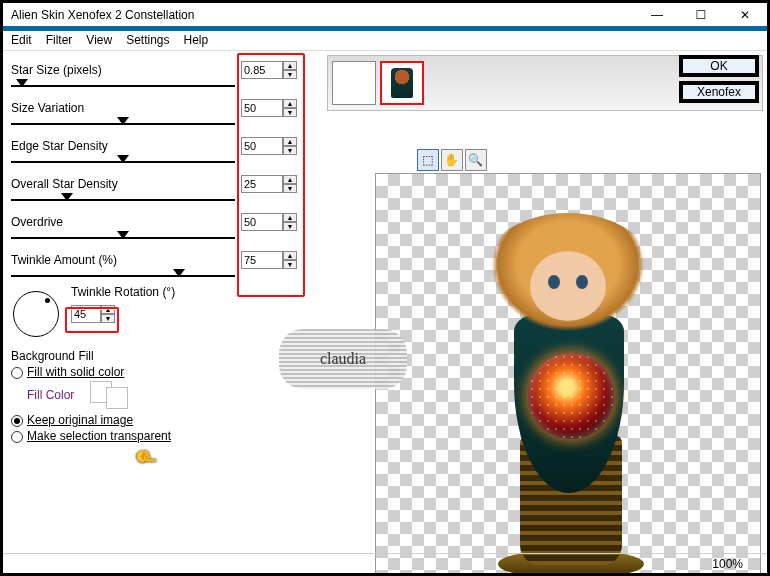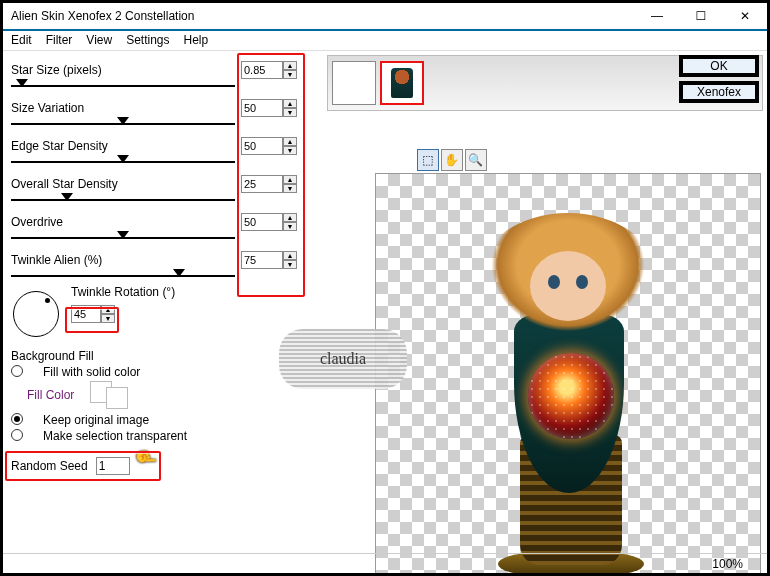--- a/index.html
+++ b/index.html
@@ -1,18 +1,18 @@
 <!DOCTYPE html>
 <html><head>
 <meta charset="utf-8">
 <style>
   * { box-sizing: border-box; font-family: "Segoe UI", Tahoma, sans-serif; font-size: 12px; }
   body { margin: 0; background: #888; }
   .frame { width: 770px; height: 576px; margin: 0; border: 3px solid #000; background: #fff; position: relative; overflow: hidden; }
-  .titlebar { height: 28px; background: #fff; border-bottom: 2px solid #0369a1; display: flex; align-items: center; }
+  .titlebar { height: 28px; background: #fff; border-bottom: 5px solid #0369a1; display: flex; align-items: center; }
   .title { padding-left: 8px; flex: 1; }
   .winbtns { display: flex; height: 100%; }
   .winbtn { width: 44px; height: 100%; display: flex; align-items: center; justify-content: center; background: #fff; }
   .menubar { height: 20px; display: flex; gap: 14px; padding: 2px 8px; border-bottom: 1px solid #ddd; }
   .menu { cursor: default; }
   .body { display: flex; height: calc(100% - 48px - 20px); }
   .left { width: 320px; padding: 4px 6px 4px 8px; position: relative; }
   .right { flex: 1; position: relative; background: #fff; }
   .row { display: flex; align-items: center; height: 30px; }
   .rowlabel { width: 230px; }
@@ -20,21 +20,21 @@
   .slider-track::before { content:""; position:absolute; top:4px; left:0; right:0; height:2px; background:#000; }
   .slider-mark { position:absolute; top:-2px; width:0; height:0; border-left:6px solid transparent; border-right:6px solid transparent; border-top:8px solid #000; transform:translateX(-6px); }
   .spin { display:flex; align-items:center; gap:0; }
   .spin input { width: 42px; height: 18px; border: 1px solid #888; padding: 1px 2px; font-size: 11px; }
   .spinbtns { display:flex; flex-direction:column; }
   .spinbtn { width:14px; height:9px; border:1px solid #888; background:#efefef; font-size:7px; line-height:7px; text-align:center; }
   .highlight-col { position:absolute; border:2px solid #e11; border-radius:2px; box-shadow: 0 0 0 1px rgba(255,255,255,.6) inset; pointer-events:none; }
   .dial { width:46px; height:46px; border:1px solid #000; border-radius:50%; margin:6px 6px 0 2px; position:relative; }
   .dial::after { content:""; position:absolute; width:5px; height:5px; background:#000; border-radius:50%; top:6px; right:8px; }
   .section-title { margin-top: 12px; }
-  .radio { display:flex; align-items:flex-start; gap:20px; margin:2px 0; }
+  .radio { display:flex; align-items:flex-end; gap:4px; margin:2px 0;text-decoration:underline; }
   .radio .circ { width:12px; height:12px; border:1px solid #333; border-radius:50%; display:flex; align-items:center; justify-content:center; }
   .radio .circ.sel::after { content:""; width:6px; height:6px; background:#000; border-radius:50%; }
   .swatches { display:flex; gap:0; margin-left:16px; }
   .swatch { width:22px; height:22px; border:1px solid #bbb; background:#fff; }
   .swatch2 { margin-left:-6px; margin-top:6px; }
   .disabled { color:#701a75; }
   .pointing-hand { position:absolute; left:132px; top:395px; font-size:18px; transform:rotate(90deg); filter:drop-shadow(0 0 1px #000); pointer-events:none; }
   .thumbstrip { height: 56px; background: linear-gradient(#ddd,#f5f5f5); border:1px solid #bbb; margin: 4px 4px 0 4px; display:flex; align-items:center; padding:4px; gap:4px; }
   .thumb { width:44px; height:44px; border:1px solid #888; background:#fff; display:flex; align-items:center; justify-content:center; position:relative; }
   .thumb.sel { border:2px solid #e11; }
@@ -163,21 +163,21 @@
                 </div>
               </div>
           </div>
           <div class="slider-track">
               <div class="slider-mark" style="left:50%"></div>
             </div>
         </div>
 
         <div>
           <div class="row">
-            <div class="rowlabel">Twinkle Alien (%)</div>
+            <div class="rowlabel">Twinkle Amount (%)</div>
             <div class="spin">
                 <input value="75" style="">
                 <div class="spinbtns">
                   <div class="spinbtn">▲</div>
                   <div class="spinbtn">▼</div>
                 </div>
               </div>
           </div>
           <div class="slider-track">
               <div class="slider-mark" style="left:75%"></div>
@@ -218,25 +218,20 @@
         <div class="circ sel"></div>
           <span>Keep original image</span>
       </div>
       <div class="radio">
         <div class="circ"></div>
           <span>Make selection transparent</span>
       </div>
 
       <span class="pointing-hand">☝️</span>
 
-      <div style="display:flex; align-items:center; gap:8px; margin-top:14px; position:relative; width:150px;">
-        <span>Random Seed</span>
-        <input style="width: 34px; height: 18px; border: 1px solid rgb(136, 136, 136);" value="1">
-        <div class="highlight-col" style="top:-6px; left:-6px; width:156px; height:30px;"></div>
-      </div>
 
     </div>
 
     <div class="right">
 
       <div class="okbox">
         <div class="btn">OK</div>
         <div class="btn">Xenofex</div>
       </div>
 

